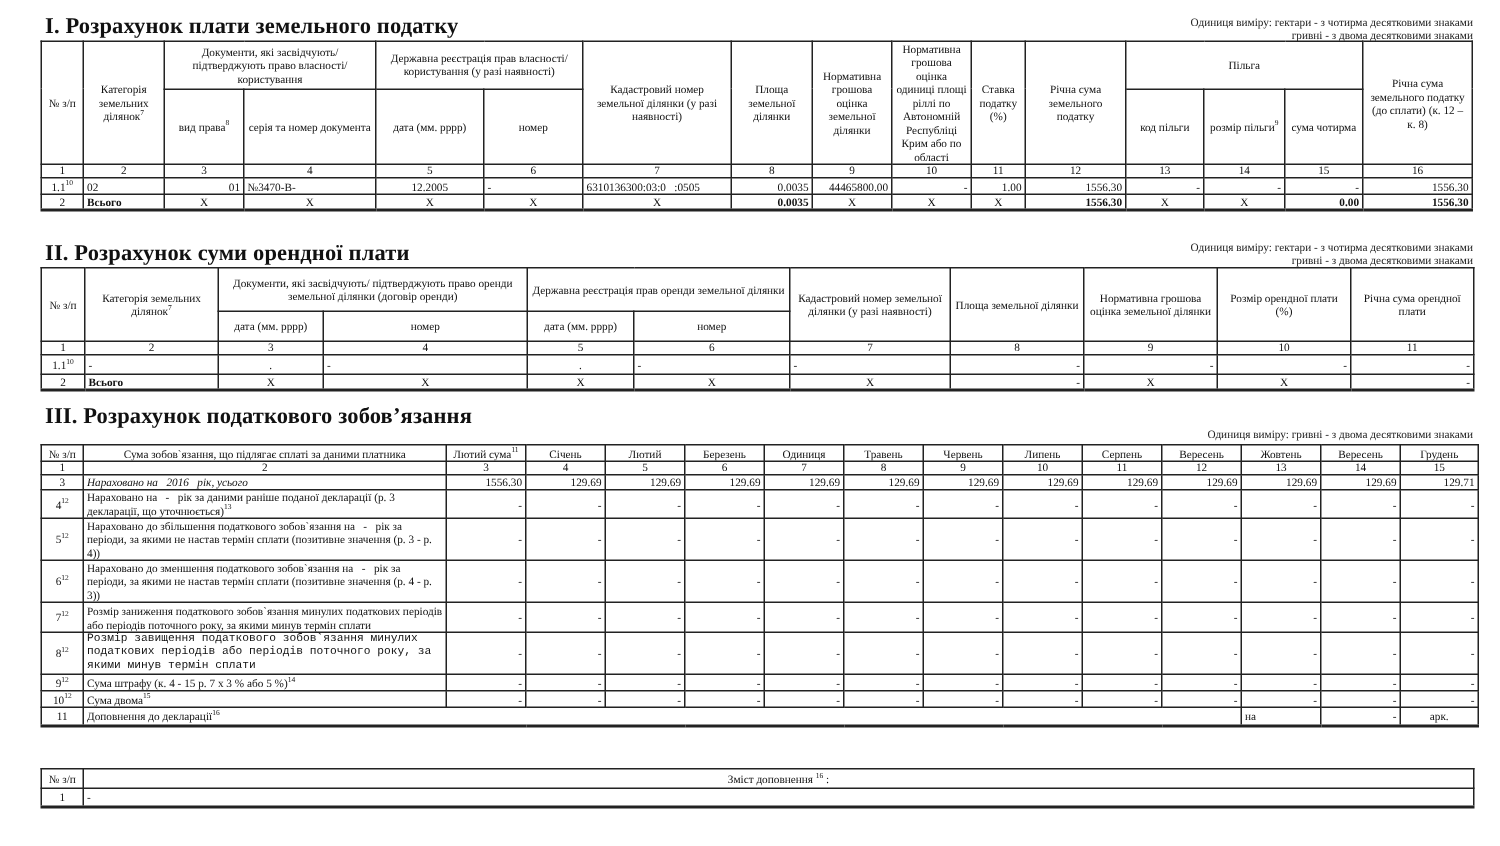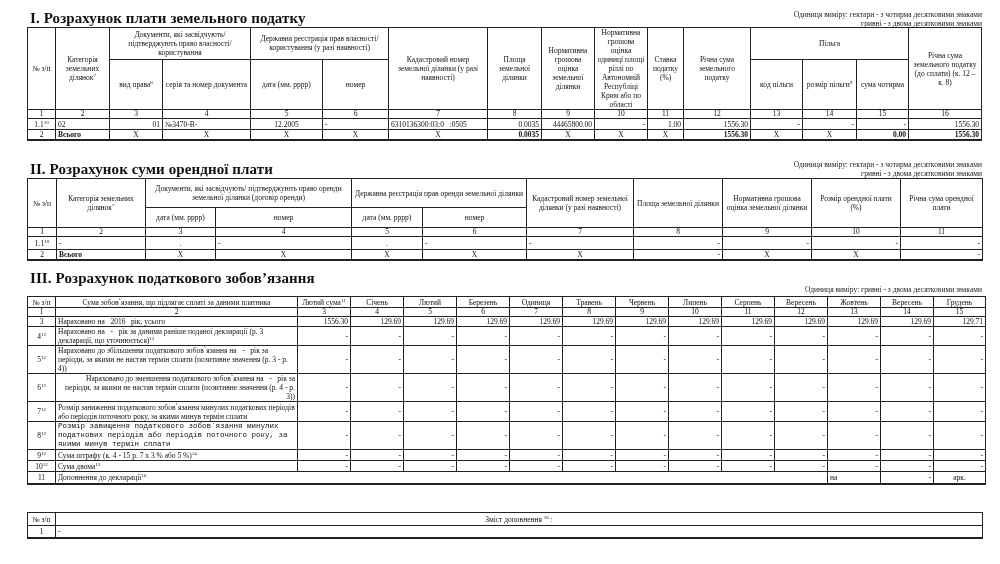--- a/index.html
+++ b/index.html
@@ -256,21 +256,21 @@
         <td>9</td>
         <td>10</td>
         <td>11</td>
         <td>12</td>
         <td>13</td>
         <td>14</td>
         <td>15</td>
       </tr>
   <tr style="height: 10px;">
         <td><span>3</span></td>
-        <td class="l" style="white-space: pre-wrap;"><span>Нараховано на   2016   рік, усього</span></td>
+        <td class="l" style="white-space: pre-wrap; font-style: italic;"><span>Нараховано на   2016   рік, усього</span></td>
         <td class="r">1556.30</td>
         <td class="r">129.69</td>
         <td class="r">129.69</td>
         <td class="r">129.69</td>
         <td class="r">129.69</td>
         <td class="r">129.69</td>
         <td class="r">129.69</td>
         <td class="r">129.69</td>
         <td class="r">129.69</td>
         <td class="r">129.69</td>
@@ -307,21 +307,21 @@
         <td class="r">-</td>
         <td class="r">-</td>
         <td class="r">-</td>
         <td class="r">-</td>
         <td class="r">-</td>
         <td class="r">-</td>
         <td class="r">-</td>
       </tr>
       <tr style="height: 28px;">
         <td><span>6</span><sup>12</sup></td>
-        <td class="l" style="white-space: pre-wrap; text-align: right;"><span>Нараховано до зменшення податкового зобов`язання на   -   рік за періоди, за якими не настав термін сплати (позитивне значення (р. 4 - р. 3))</span></td>
+        <td class="l" style="white-space: pre-wrap;"><span>Нараховано до зменшення податкового зобов`язання на   -   рік за періоди, за якими не настав термін сплати (позитивне значення (р. 4 - р. 3))</span></td>
         <td class="r">-</td>
         <td class="r">-</td>
         <td class="r">-</td>
         <td class="r">-</td>
         <td class="r">-</td>
         <td class="r">-</td>
         <td class="r">-</td>
         <td class="r">-</td>
         <td class="r">-</td>
         <td class="r">-</td>

